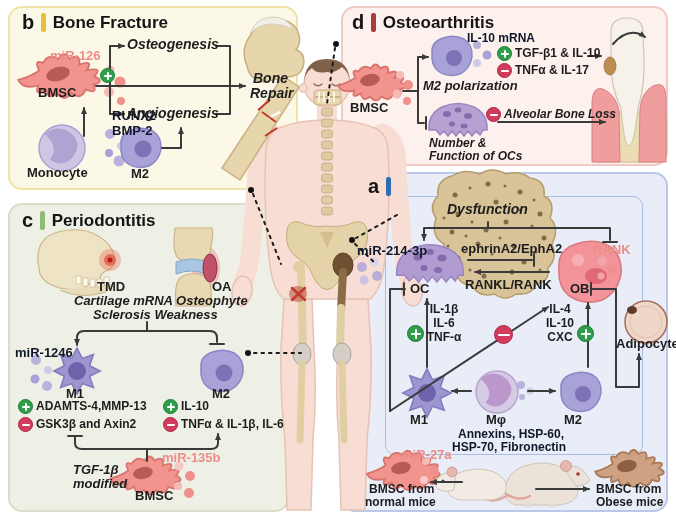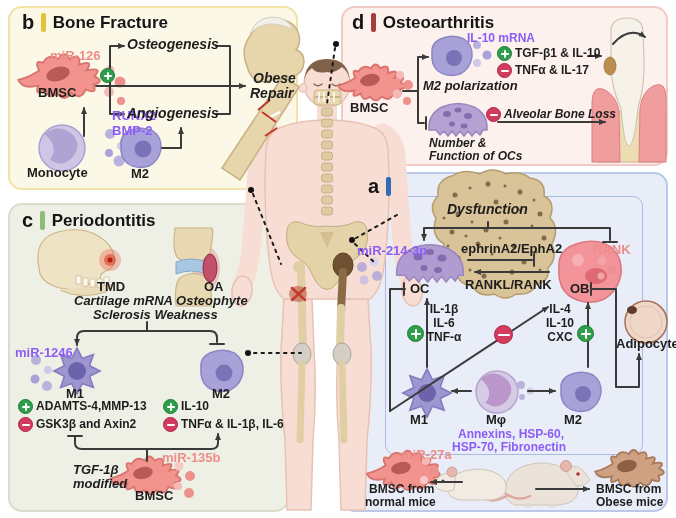--- a/index.html
+++ b/index.html
@@ -16,21 +16,21 @@
   .ptitle{position:absolute;display:flex;align-items:center;gap:7px;z-index:4}
   .ptitle .ltr{font-weight:bold;font-size:20px;color:#141414;line-height:1}
   .ptitle .bar{width:4.5px;height:19px;border-radius:2px}
   .bar-b{background:#e5c235}.bar-d{background:#a63e3e}.bar-c{background:#8fba77}.bar-a{background:#2f6db5}
   .ptitle .ttl{font-weight:bold;font-size:17px;color:#141414;line-height:1}
   .t{position:absolute;font-size:13px;font-weight:bold;color:#1d1d1d;
      white-space:nowrap;line-height:1.12;z-index:3}
   .i{font-style:italic}
   .u{}
   .pink{color:#ee8c88}
-  .purple{color:#8b5cf6}
+  .purple{color:#0f172a}
   .s12{font-size:12px}
   .s14{font-size:14px}
   .row{display:flex;align-items:center;gap:3px}
   .col{display:flex;flex-direction:column;align-items:center;width:40px;line-height:1.15}
   .p,.m{display:inline-block;width:13px;height:13px;border-radius:50%;position:relative;flex:none}
   .p{background:#2e9e4a;border:1px solid #1f7d36}
   .m{background:#d23b5e;border:1px solid #ae2547}
   .p::before,.m::before{content:"";position:absolute;left:2.5px;right:2.5px;top:50%;
      margin-top:-1px;height:2px;background:#fff;border-radius:1px}
   .p::after{content:"";position:absolute;top:2.5px;bottom:2.5px;left:50%;
@@ -422,21 +422,21 @@
   <div class="t" style="left:38px;top:86px">BMSC</div>
   <div class="t purple" style="left:112px;top:109px">RUNX2</div>
   <div class="t purple" style="left:112px;top:124px">BMP-2</div>
   <div class="t" style="left:27px;top:166px">Monocyte</div>
   <div class="t i s14" style="left:127px;top:37px">Osteogenesis</div>
   <div class="t row" style="left:100px;top:68px">
     <span class="p"></span>
   </div>
   <div class="t i s14" style="left:127px;top:106px">Angiogenesis</div>
   <div class="t" style="left:131px;top:167px">M2</div>
-  <div class="t i s14" style="left:253px;top:71px">Obese</div>
+  <div class="t i s14" style="left:253px;top:71px">Bone</div>
   <div class="t i s14" style="left:250px;top:86px">Repair</div>
 
   <div class="t purple s12" style="left:467px;top:32px">IL-10 mRNA</div>
   <div class="t row s12" style="left:497px;top:46px">
     <span class="p"></span>
     <span>TGF-β1 &amp; IL-10</span>
   </div>
   <div class="t row s12" style="left:497px;top:63px">
     <span class="m"></span>
     <span>TNFα &amp; IL-17</span>
@@ -444,21 +444,21 @@
   <div class="t i" style="left:423px;top:79px">M2 polarization</div>
   <div class="t" style="left:350px;top:101px">BMSC</div>
   <div class="t row s12" style="left:486px;top:107px">
     <span class="m"></span>
     <span class="i">Alveolar Bone Loss</span>
   </div>
   <div class="t i s12" style="left:429px;top:137px">Number &amp;</div>
   <div class="t i s12" style="left:429px;top:150px">Function of OCs</div>
 
   <div class="t" style="left:97px;top:280px">TMD</div>
-  <div class="t" style="left:204px;top:280px">OA</div>
+  <div class="t" style="left:212px;top:280px">OA</div>
   <div class="t i" style="left:74px;top:294px">Cartilage mRNA Osteophyte</div>
   <div class="t i" style="left:93px;top:308px">Sclerosis Weakness</div>
   <div class="t purple" style="left:15px;top:346px">miR-1246</div>
   <div class="t" style="left:66px;top:387px">M1</div>
   <div class="t row s12" style="left:18px;top:399px">
     <span class="p"></span>
     <span>ADAMTS-4,MMP-13</span>
   </div>
   <div class="t row s12" style="left:18px;top:417px">
     <span class="m"></span>

